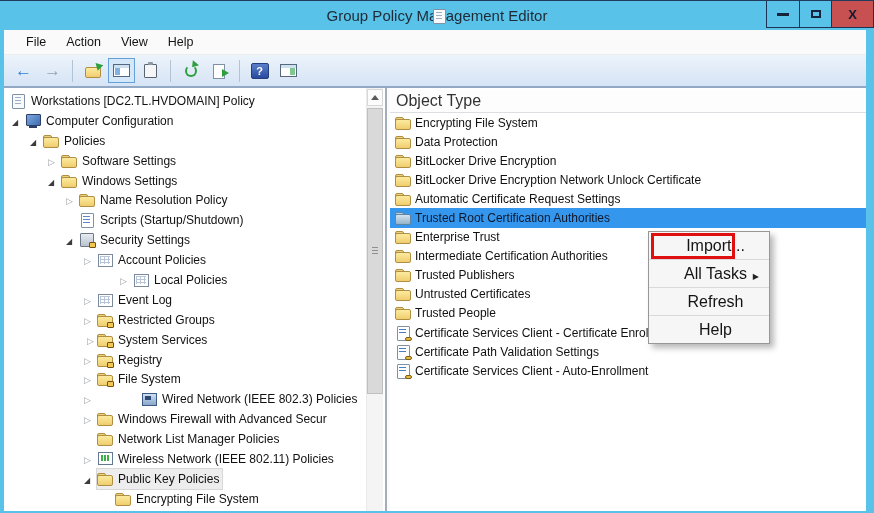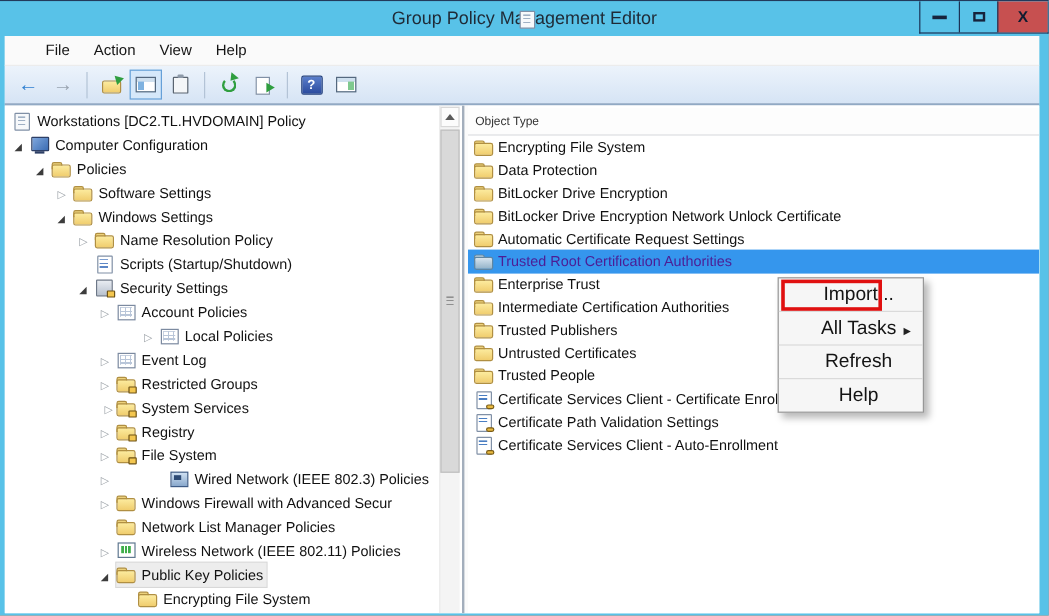--- a/index.html
+++ b/index.html
@@ -13,21 +13,21 @@
   .win-btns{position:absolute;right:0;top:0;display:flex;height:27px;border:1px solid #1c3356;border-top:none;z-index:3;}
   .win-btn{width:32px;display:flex;align-items:center;justify-content:center;}
   .win-btn+.win-btn{border-left:1px solid #1c3356;}
   .win-btn.close{width:42px;background:#c75050;}
   .glyph-min{width:12px;height:3px;background:#16233c;}
   .glyph-max{width:10px;height:8px;border:2px solid #16233c;}
   .glyph-x::after{content:"X";font-size:13px;font-weight:700;color:#101c30;}
 
   
   .body{margin:0 8px 0 4px;background:#fff;}
-  .menubar{height:25px;display:flex;align-items:center;background:#fafafa;padding-left:24px;border-bottom:1px solid #ececec;}
+  .menubar{height:25px;display:flex;align-items:center;background:#fafafa;padding-left:12px;border-bottom:1px solid #ececec;}
   .menu-item{padding:0 10px;font-size:12.5px;color:#141414;}
   .toolbar{height:33px;display:flex;align-items:center;background:linear-gradient(#ecf3fb,#d6e4f5);border-bottom:2px solid #91a9c4;padding-left:5px;}
   .tb-btn{width:27px;height:25px;display:flex;align-items:center;justify-content:center;border:1px solid transparent;margin:0 1px;}
   .tb-btn.active{background:#d5e8fa;border:1px solid #66a0d8;}
   .tb-sep{width:1px;height:22px;background:#b3c3d6;margin:0 5px;}
 
   .tbi{position:relative;display:inline-block;}
   .tbi-arrow-left-icon::before{content:"←";font-size:17px;font-weight:700;color:#2e7fd0;}
   .tbi-arrow-right-icon::before{content:"→";font-size:17px;font-weight:700;color:#99a3af;}
   .tbi-folder-up-icon{width:17px;height:14px;}
@@ -60,23 +60,23 @@
   
   .tree-row{display:flex;align-items:center;height:19.9px;font-size:12px;color:#111;white-space:nowrap;}
   .expander{width:13px;flex:none;line-height:1;}
   .expander.exp::before{content:"◢";font-size:8px;color:#3c3c3c;}
   .expander.col::before{content:"▷";font-size:9px;color:#9aa0a6;}
   .tree-inner{display:flex;align-items:center;height:100%;padding:0 3px 0 0;}
   .tree-inner.hl{background:#ededed;outline:1px solid #d8d8d8;}
   .tree-label{padding-left:1px;}
 
   
-  .list-header{height:23px;display:flex;align-items:center;padding-left:6px;font-size:10px;color:#333;background:#fdfdfd;border-bottom:1px solid #dcdee2;}
+  .list-header{height:23px;display:flex;align-items:center;padding-left:6px;font-size:16px;color:#333;background:#fdfdfd;border-bottom:1px solid #dcdee2;}
   .list-row{display:flex;align-items:center;height:19.1px;font-size:12px;padding-left:5px;white-space:nowrap;color:#111;}
-  .list-row.sel{background:#3596ed;color:#4c1d95;}
+  .list-row.sel{background:#3596ed;color:#0f172a;}
 
   
   .ic{position:relative;display:inline-block;width:16px;height:14px;margin-right:4px;flex:none;}
   .ic-folder::before,.ic-folder-lock::before{content:"";position:absolute;left:0;top:1px;width:7px;height:4px;background:#edd27c;border:1px solid #b08f42;border-radius:2px 2px 0 0;}
   .ic-folder::after,.ic-folder-lock::after{content:"";position:absolute;left:0;top:3px;width:14px;height:9px;background:linear-gradient(#fceb9e,#f0cd6e);border:1px solid #b08f42;border-radius:2px;}
   .ic-folder-steel::before{content:"";position:absolute;left:0;top:1px;width:7px;height:4px;background:#b9cfdd;border:1px solid #5f86a2;border-radius:2px 2px 0 0;}
   .ic-folder-steel::after{content:"";position:absolute;left:0;top:3px;width:14px;height:9px;background:linear-gradient(#d6e4ee,#93b3c9);border:1px solid #5f86a2;border-radius:2px;}
   .lock{position:absolute;right:-1px;bottom:-1px;width:7px;height:6px;background:#f3c64f;border:1px solid #6e5316;border-radius:1px;z-index:2;}
   .key{position:absolute;right:-1px;bottom:-1px;width:7px;height:4px;background:#e8b93f;border:1px solid #7a5c16;border-radius:2px;z-index:2;}
   .ic-gpo::before{content:"";position:absolute;left:2px;top:0;width:11px;height:13px;background:#f7f9fb;border:1px solid #8090a6;border-radius:1px;}

